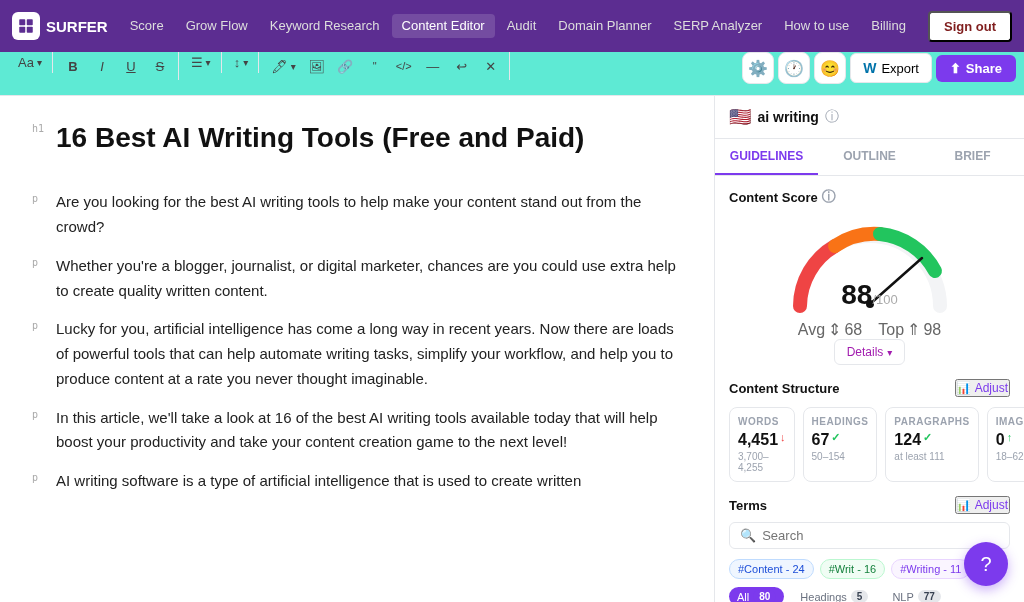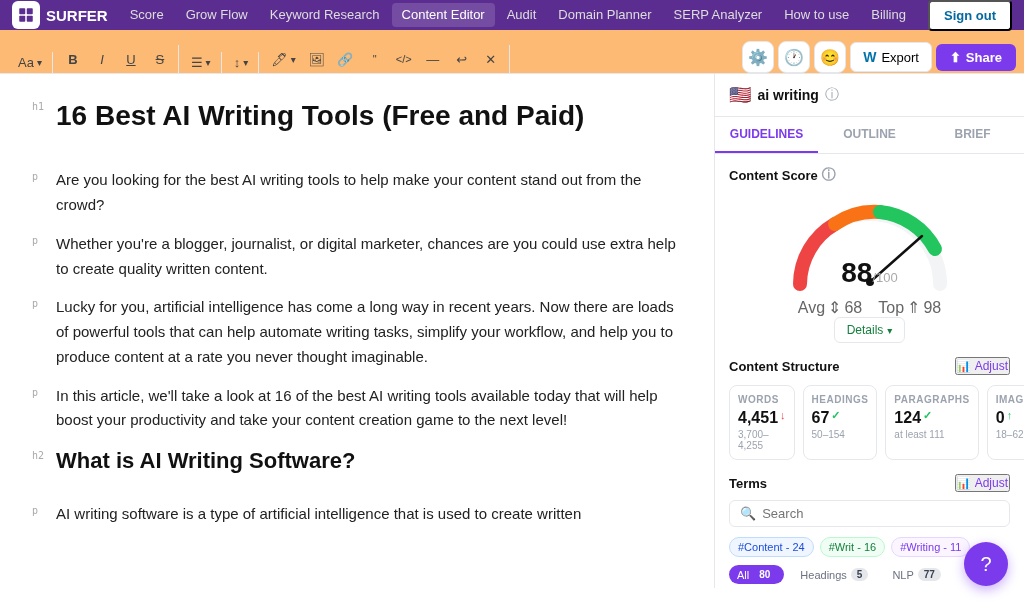--- a/index.html
+++ b/index.html
@@ -9,26 +9,26 @@
     }
     .nav-logo-icon {
       background: #fff; border-radius: 6px; width: 28px; height: 28px; display: flex; align-items: center; justify-content: center;
     }
     .nav-logo-icon svg { width: 18px; height: 18px; }
     .nav-item {
       color: #ddd; font-size: 13px; padding: 4px 10px; border-radius: 4px; cursor: pointer; text-align: center; line-height: 1.3; white-space: nowrap;
     }
     .nav-item.active { color: #fff; background: rgba(255,255,255,0.15); }
     .nav-signout {
-      background: #fff; color: #0369a1; font-weight: 600; font-size: 13px; padding: 6px 14px; border-radius: 4px; cursor: pointer; white-space: nowrap;
+      background: #fff; color: #7f1d1d; font-weight: 600; font-size: 13px; padding: 6px 14px; border-radius: 4px; cursor: pointer; white-space: nowrap;
     }
 
     
     .toolbar {
-      display: flex; align-items: flex-end; height: 44px; border-bottom: 1px solid #e5e7eb; padding: 0 8px; gap: 2px; background: #fdba74;
+      display: flex; align-items: flex-start; height: 44px; border-bottom: 1px solid #e5e7eb; padding: 0 8px; gap: 2px; background: #5eead4;
     }
     .toolbar-group { display: flex; align-items: center; gap: 1px; padding: 0 4px; border-right: 1px solid #e5e7eb; }
     .toolbar-group:last-child { border-right: none; }
     .tb-btn {
       width: 28px; height: 28px; display: flex; align-items: center; justify-content: center; border-radius: 4px; cursor: pointer; font-size: 13px; color: #444; border: none; background: none;
     }
     .tb-dropdown {
       display: flex; align-items: center; gap: 3px; padding: 3px 6px; border-radius: 4px; cursor: pointer; font-size: 13px; color: #444;
     }
     .toolbar-right-tools {
@@ -88,21 +88,21 @@
 
     
     .gauge-container { display: flex; flex-direction: column; align-items: center; margin-bottom: 8px; }
     .gauge-wrap { position: relative; width: 180px; height: 100px; }
     .gauge-svg { width: 180px; height: 100px; }
     .gauge-number { position: absolute; bottom: 5px; left: 50%; transform: translateX(-50%); text-align: center; }
     .gauge-stats { display: flex; gap: 16px; font-size: 16px; color: #666; margin-top: 4px; }
     .gauge-stat { display: flex; align-items: center; gap: 3px; }
 
     .details-btn {
-      display: flex; align-items: center; gap: 4px; padding: 5px 12px; border: 1px solid #e5e7eb; border-radius: 6px; font-size: 12px; cursor: pointer; color: #15803d; background: #fff; margin: 0 auto;
+      display: flex; align-items: center; gap: 4px; padding: 5px 12px; border: 1px solid #e5e7eb; border-radius: 6px; font-size: 12px; cursor: pointer; color: #a21caf; background: #fff; margin: 0 auto;
     }
 
     
     .structure-header { display: flex; justify-content: space-between; align-items: center; margin-bottom: 10px; }
     .structure-title { font-size: 13px; font-weight: 600; color: #111; }
     .adjust-btn { display: flex; align-items: center; gap: 3px; font-size: 12px; color: #7c3aed; cursor: pointer; }
 
     .structure-grid { display: grid; grid-template-columns: 1fr 1fr 1fr 1fr; gap: 8px; margin-bottom: 12px; }
     .struct-card { border: 1px solid #e5e7eb; border-radius: 8px; padding: 8px; }
     .struct-card-label { font-size: 10px; color: #9ca3af; font-weight: 600; text-transform: uppercase; letter-spacing: 0.5px; margin-bottom: 4px; }
@@ -140,21 +140,21 @@
 
     
     .help-bubble {
       position: fixed; bottom: 16px; right: 16px; width: 44px; height: 44px; background: #7c3aed; border-radius: 50%; display: flex; align-items: center; justify-content: center; cursor: pointer; box-shadow: 0 4px 12px rgba(124,58,237,0.4);
     }
     .help-bubble-icon { color: #fff; font-size: 20px; }
   </style>
 </head>
 <body>
 
-<nav style="display:flex;align-items:center;background:#5c2d91;height:30px;padding:0 12px;gap:2px;">
+<nav style="display:flex;align-items:center;background:#5c2d91;height:52px;padding:0 12px;gap:2px;">
   <div class="nav-logo">
     <div class="nav-logo-icon">
       <svg viewBox="0 0 24 24" fill="#5c2d91">
           <rect x="3" y="3" width="8" height="8" rx="1"></rect>
           <rect x="13" y="3" width="8" height="8" rx="1"></rect>
           <rect x="3" y="13" width="8" height="8" rx="1"></rect>
           <rect x="13" y="13" width="8" height="8" rx="1"></rect>
         </svg>
     </div>
     <span>SURFER</span>
@@ -252,24 +252,20 @@
     <div class="block-row">
       <span class="block-tag">p</span>
       <p class="p-text">Lucky for you, artificial intelligence has come a long way in recent years. Now there are loads of powerful tools that can help automate writing tasks, simplify your workflow, and help you to produce content at a rate you never thought imaginable.</p>
     </div>
 
     <div class="block-row">
       <span class="block-tag">p</span>
       <p class="p-text">In this article, we'll take a look at 16 of the best AI writing tools available today that will help boost your productivity and take your content creation game to the next level!</p>
     </div>
 
-    <div class="block-row">
-      <span class="block-tag">h2</span>
-      <h2 class="h2-title">What is AI Writing Software?</h2>
-    </div>
 
     <div class="block-row">
       <span class="block-tag">p</span>
       <p class="p-text">AI writing software is a type of artificial intelligence that is used to create written</p>
     </div>
   </div>
 
   <div class="right-panel">
     <div class="rp-header">
       <span class="flag-icon">🇺🇸</span>

